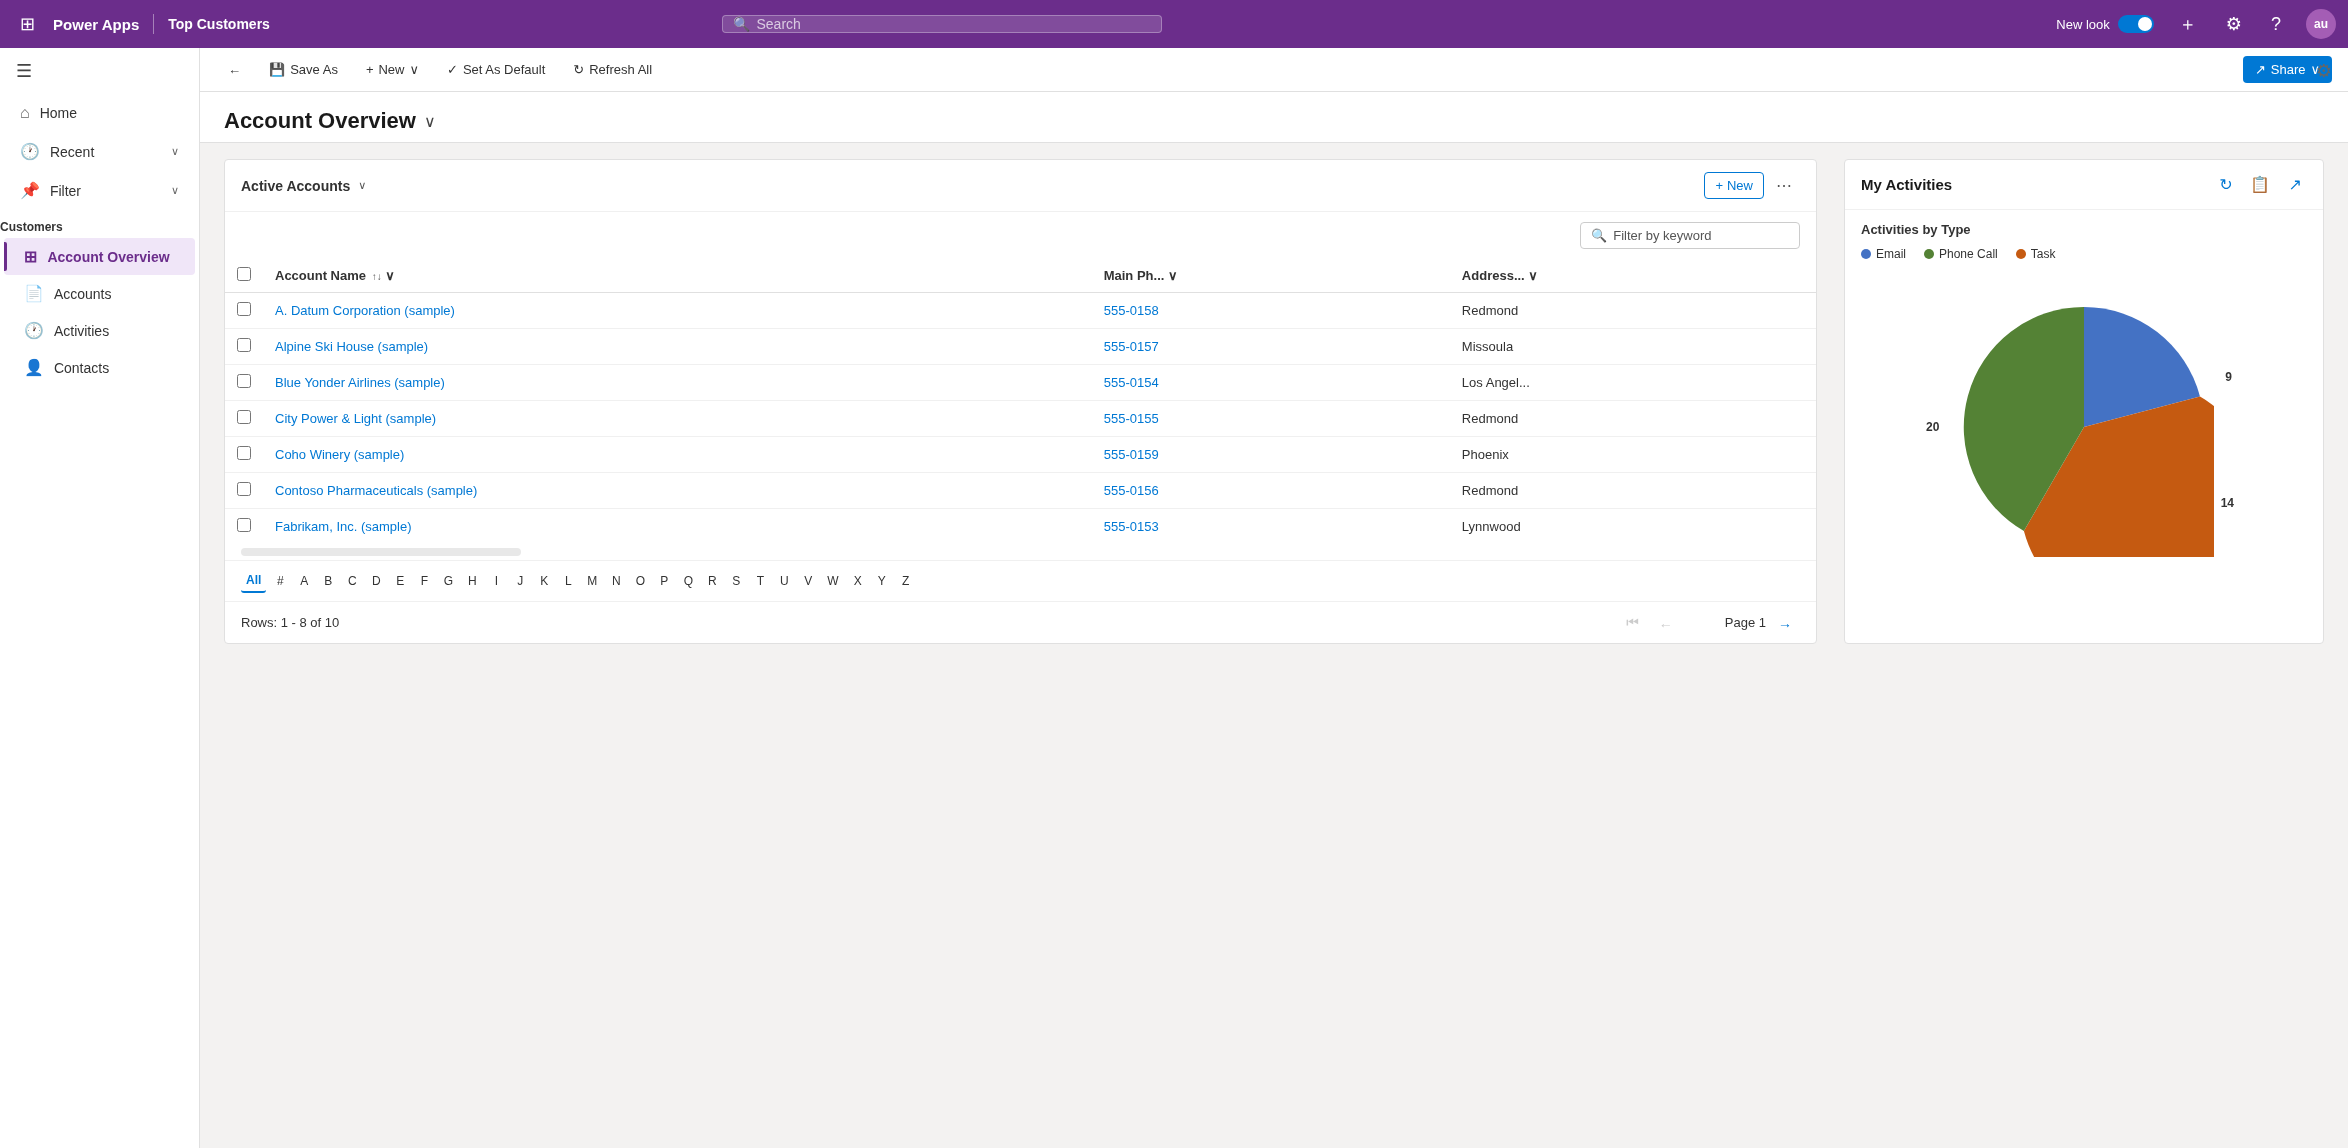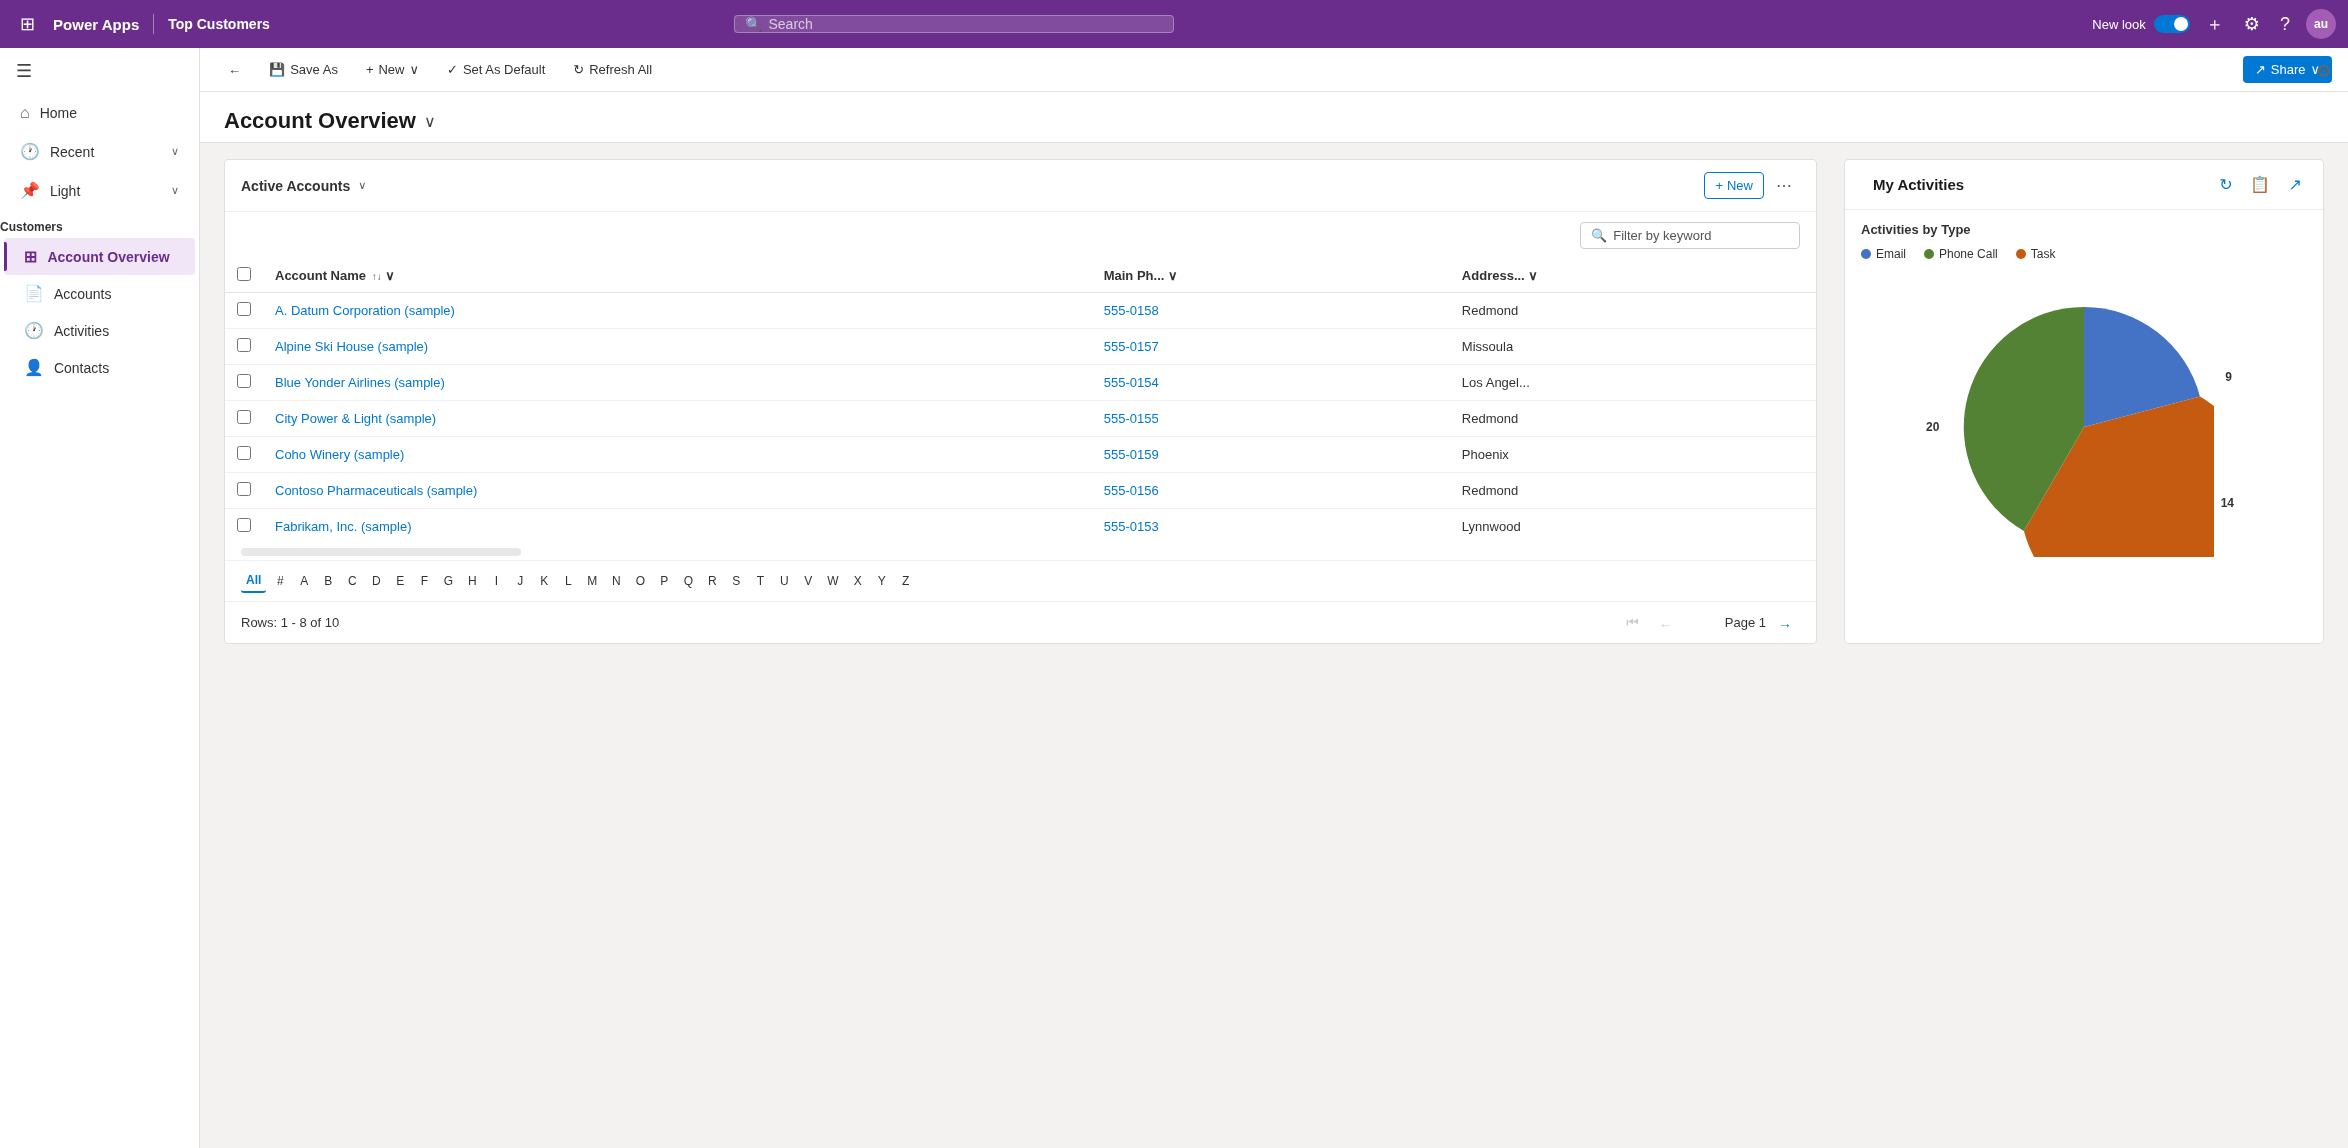--- a/index.html
+++ b/index.html
@@ -37,21 +37,21 @@
     }
     .top-nav-search input {
       background: transparent;
       border: none;
       outline: none;
       color: white;
       font-size: 14px;
       width: 100%;
     }
     .top-nav-search input::placeholder { color: rgba(255,255,255,0.7); }
-    .top-nav-right { margin-left: auto; display: flex; align-items: center; gap: 12px; font-size: 13px; }
+    .top-nav-right { margin-left: auto; display: flex; align-items: center; gap: 21px; font-size: 13px; }
     .new-look-toggle { display: flex; align-items: center; gap: 8px; }
     .toggle-switch {
       width: 36px; height: 18px;
       background: #0078d4;
       border-radius: 9px;
       position: relative;
       cursor: pointer;
     }
     .toggle-switch::after {
       content: '';
@@ -346,21 +346,21 @@
       border-radius: 4px;
       border: 1px solid #e0e0e0;
     }
     .activities-header {
       padding: 12px 16px;
       display: flex;
       align-items: center;
       justify-content: space-between;
       border-bottom: 1px solid #f0f0f0;
     }
-    .activities-title { font-size: 15px; font-weight: 600; color: #1a1a1a; margin-left: 12px; }
+    .activities-title { font-size: 15px; font-weight: 600; color: #1a1a1a; }
     .activities-actions { display: flex; gap: 8px; }
     .activities-icon-btn {
       border: none;
       background: transparent;
       cursor: pointer;
       font-size: 16px;
       color: #0078d4;
       padding: 3px 5px;
       border-radius: 3px;
     }
@@ -426,21 +426,21 @@
       <span class="icon">⌂</span>
       <span>Home</span>
     </div>
     <div class="sidebar-nav-item">
       <span class="icon">🕐</span>
       <span>Recent</span>
       <span class="chevron">∨</span>
     </div>
     <div class="sidebar-nav-item">
       <span class="icon">📌</span>
-      <span>Light</span>
+      <span>Filter</span>
       <span class="chevron">∨</span>
     </div>
 
     <div class="sidebar-section-label">Customers</div>
 
     <div class="sidebar-nav-sub active">
       <span class="icon">⊞</span>
       <span>Account Overview</span>
     </div>
     <div class="sidebar-nav-sub">

